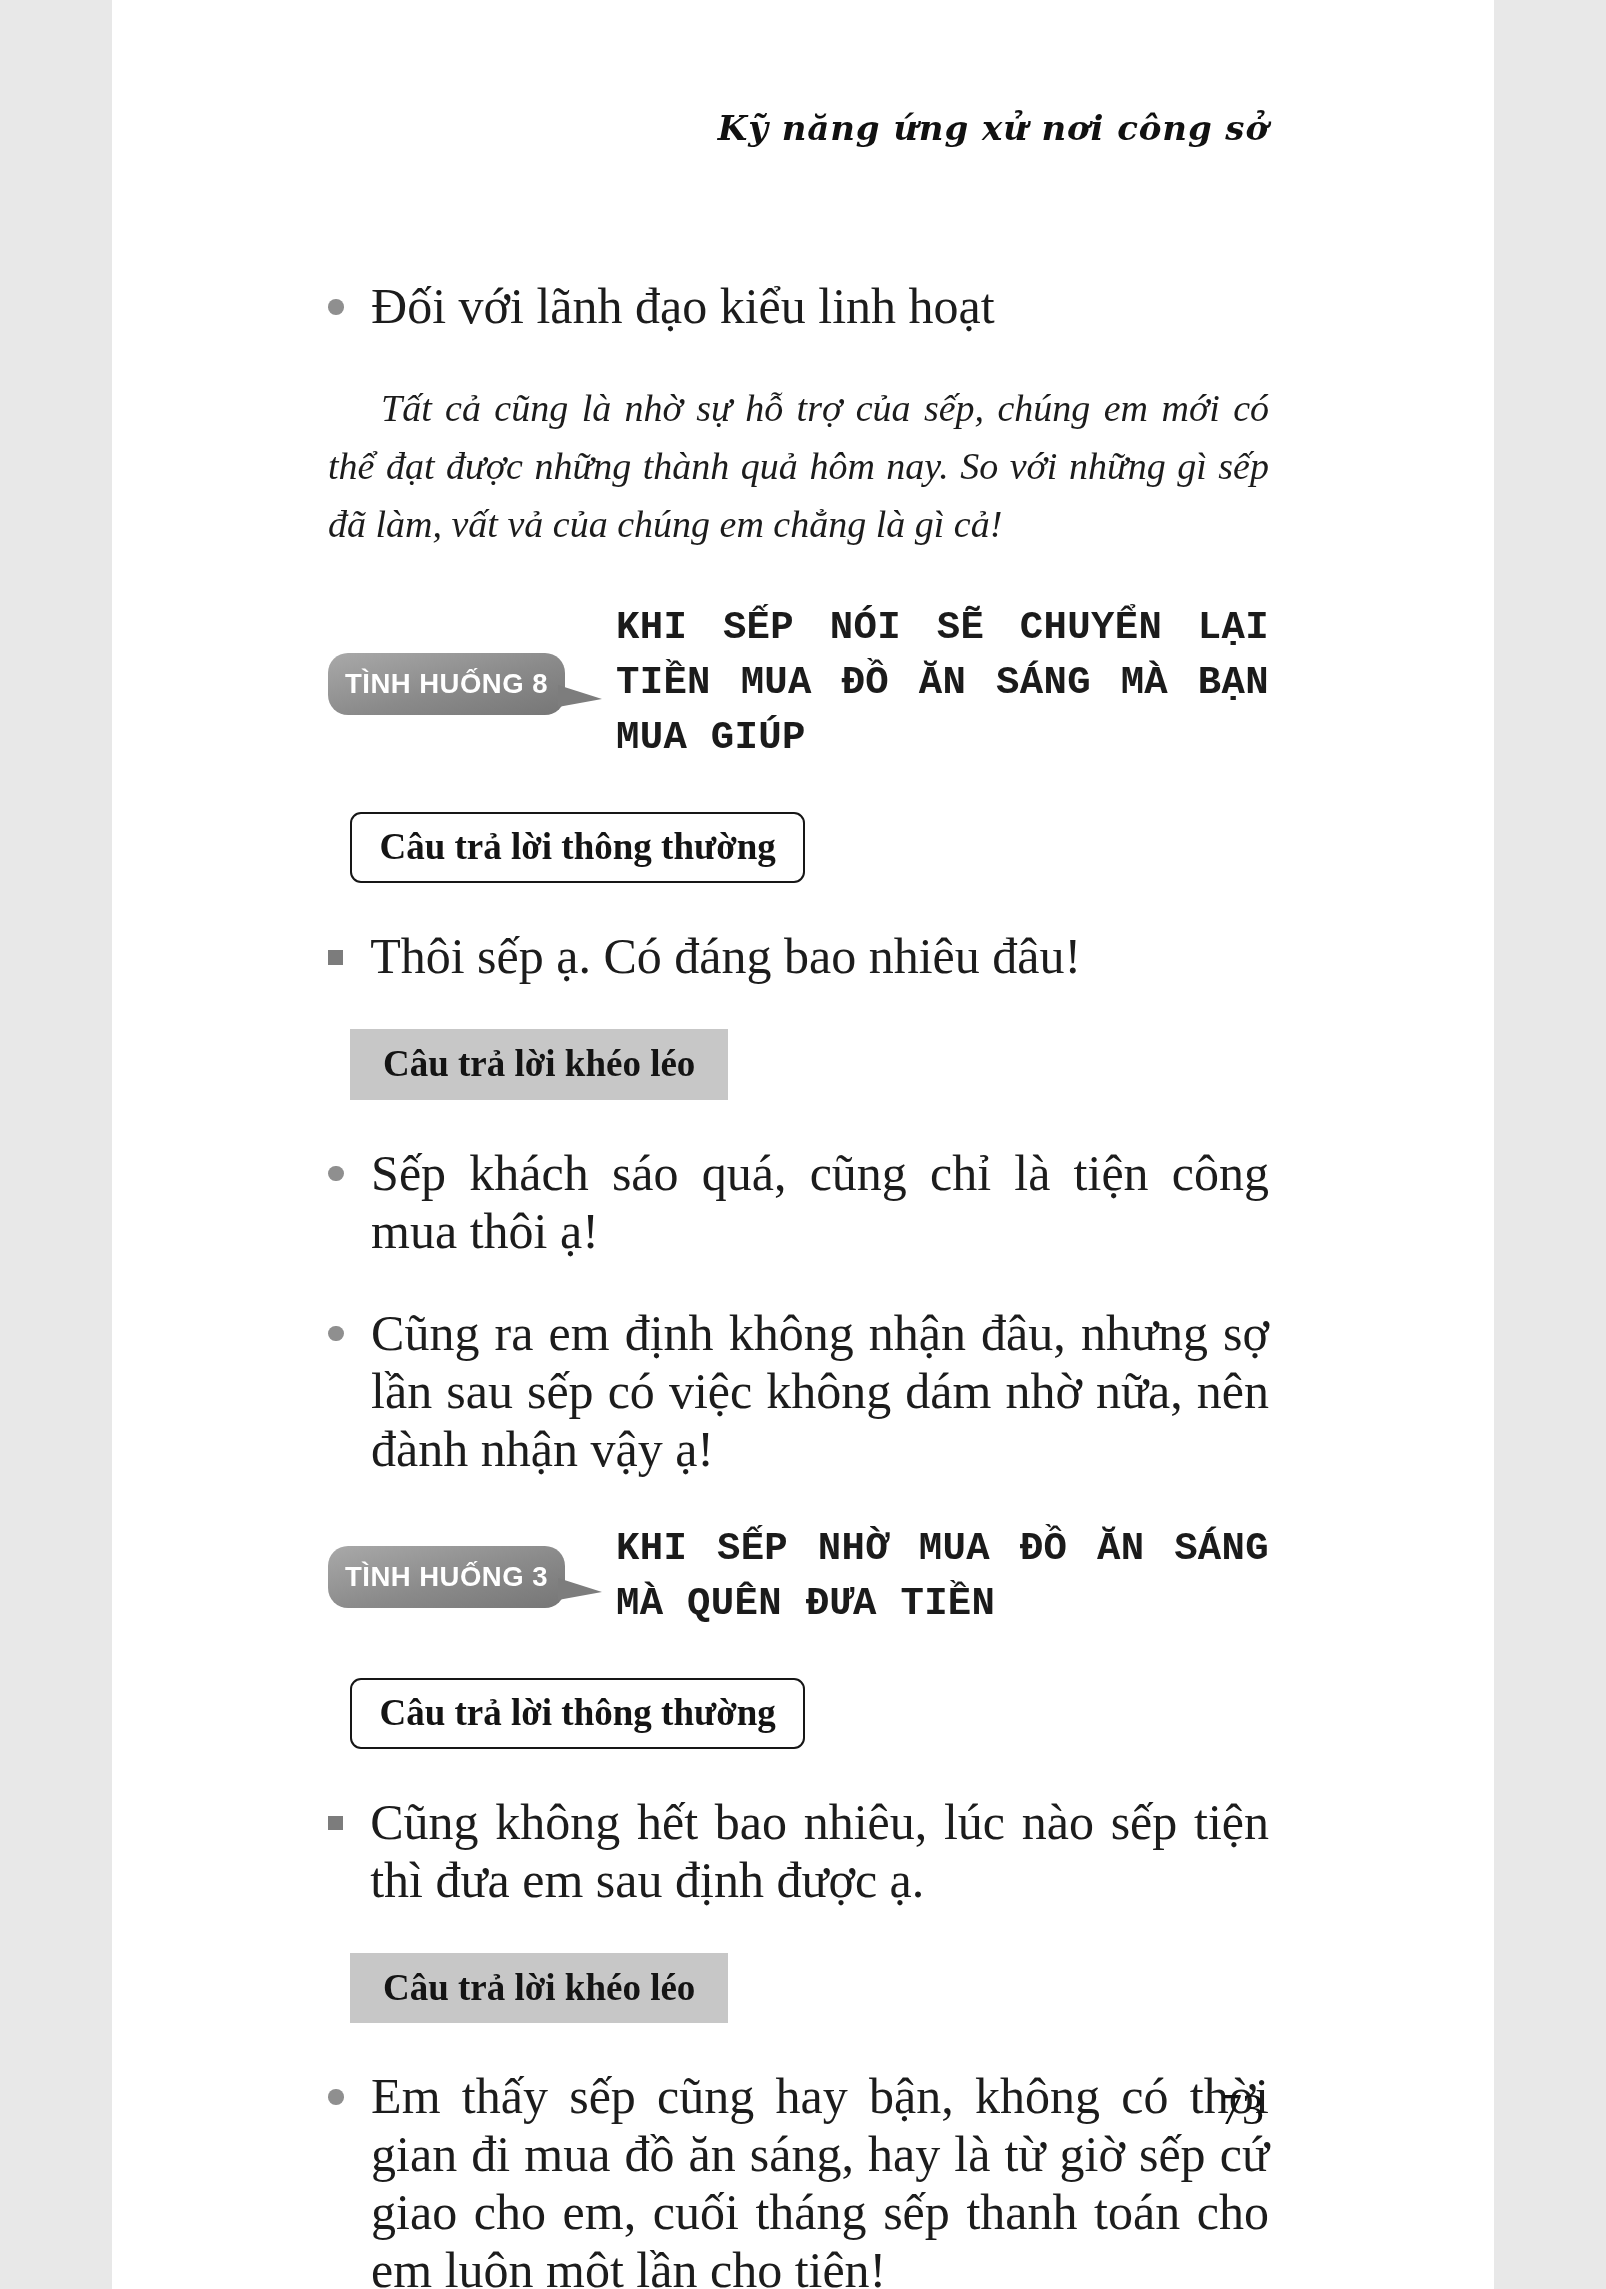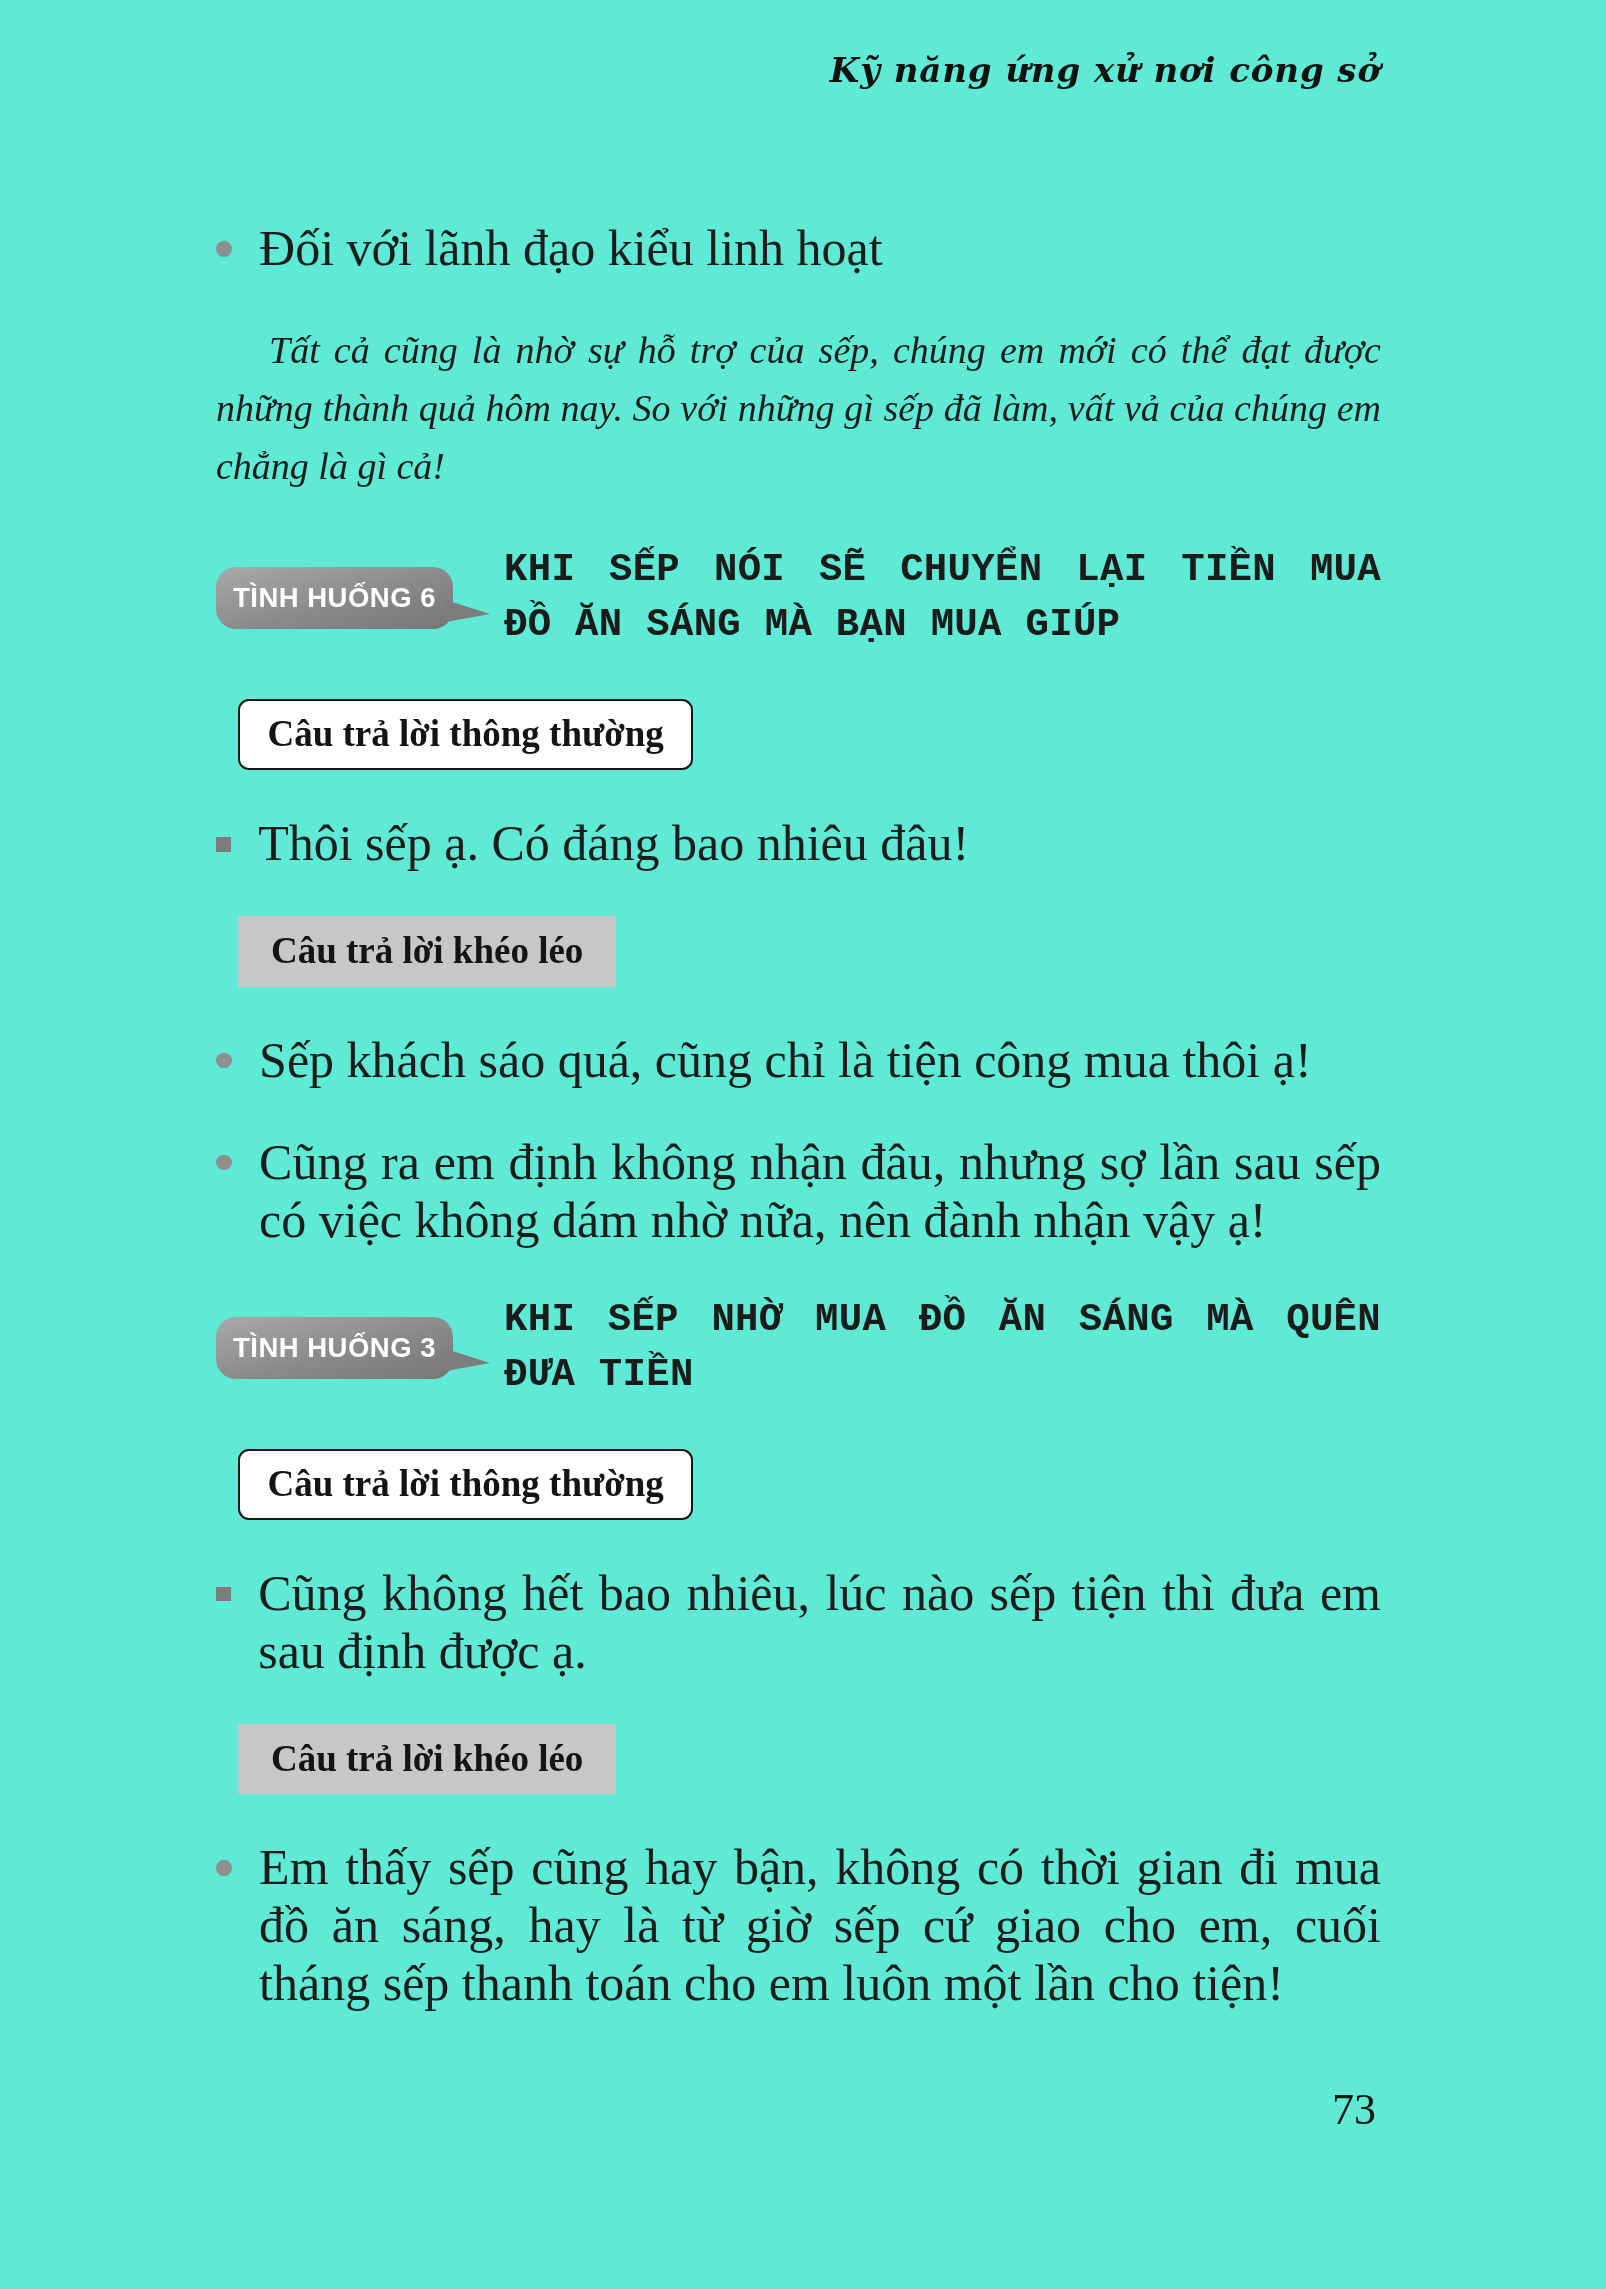--- a/index.html
+++ b/index.html
@@ -1,25 +1,25 @@
 <!DOCTYPE html>
 <html style="font-size:14.7px"><head>
 <meta charset="utf-8">
 <style>
   * { margin: 0; padding: 0; box-sizing: border-box; }
   html, body { background: #e8e8e8; }
   .page {
     position: relative;
-    width: 1606px;
+    width: 1382px;
     height: 2289px;
     margin: 0 auto;
-    background: #5eead4;
+    background: #ffffff;
     font-family: "Liberation Serif", "DejaVu Serif", serif;
     color: #1c1c1c;
-    padding: 50px 225px 0 216px;
+    padding: 108px 225px 0 216px;
     overflow: hidden;
   }
 
   .running-head {
     text-align: right;
     font-family: "DejaVu Serif", serif;
     font-style: italic;
     font-weight: 600;
     font-size: 34px;
     color: #111;
@@ -134,21 +134,21 @@
 
   <div class="answer-item">
     <span class="marker round"></span>
     <span class="text">Đối với lãnh đạo kiểu linh hoạt</span>
   </div>
 
   <p class="paragraph first-indent">Tất cả cũng là nhờ sự hỗ trợ của sếp, chúng em mới có thể đạt được những thành quả hôm nay. So với những gì sếp đã làm, vất vả của chúng em chẳng là gì cả!</p>
 
   <div class="situation-header">
     <div class="badge">
-      <span>TÌNH HUỐNG 6</span>
+      <span>TÌNH HUỐNG 8</span>
     </div>
     <h2 class="situation-title">KHI SẾP NÓI SẼ CHUYỂN LẠI TIỀN MUA ĐỒ ĂN SÁNG MÀ BẠN MUA GIÚP</h2>
   </div>
 
   <div class="label-box normal">
     <span>Câu trả lời thông thường</span>
   </div>
 
   <div class="answer-item">
     <span class="marker square"></span>

